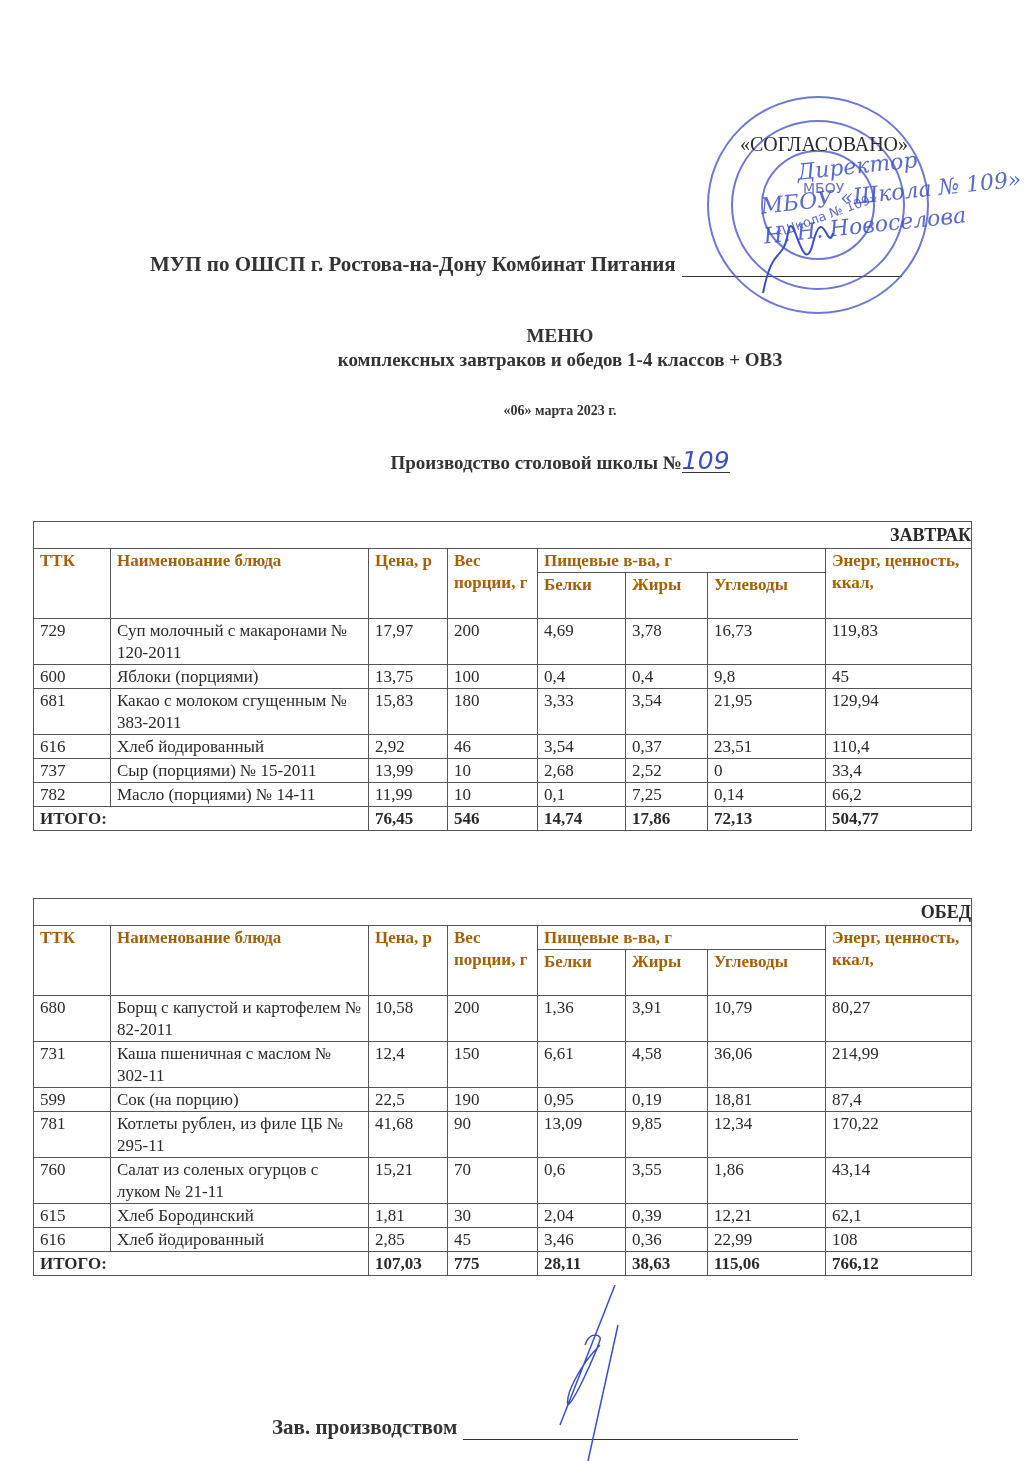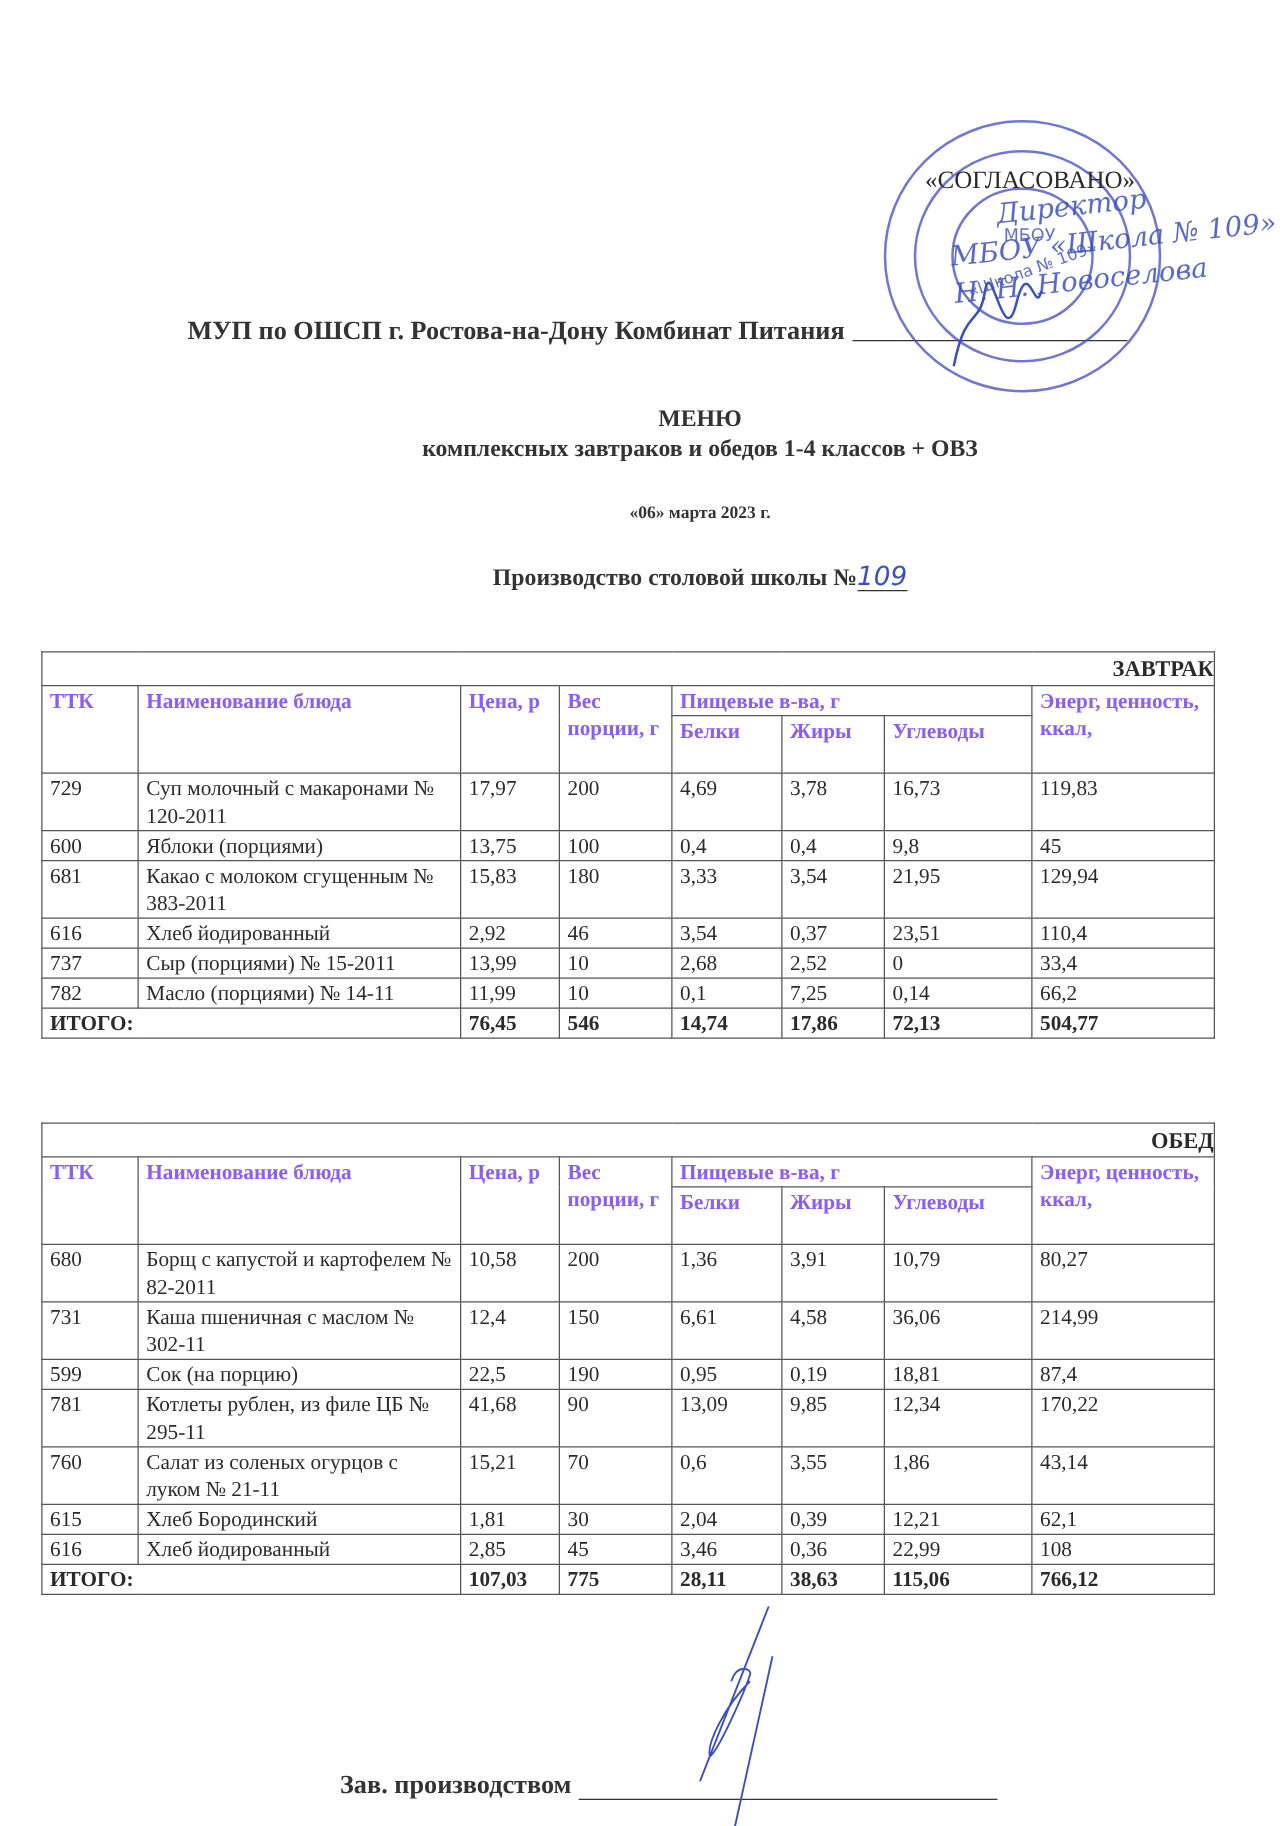--- a/index.html
+++ b/index.html
@@ -14,43 +14,43 @@
   .stamp {
     left: 703px; top: 93px; width: 230px; height: 225px; z-index: 2;
   }
   .handwrite {
     left: 760px; top: 148px; z-index: 4; color: #3b4fc4;
     font-family: "DejaVu Serif", serif; font-style: italic; font-size: 22px; line-height: 30px;
     transform: rotate(-6deg); opacity: .85;
   }
   .org {
     left: 150px; top: 252px; font-size: 21px; font-weight: bold; color: #333;
-    display: flex; 
+    display: flex; align-items: flex-end;
   }
   .org .line { width: 220px; border-bottom: 1.5px solid #333; margin-left: 6px; height: 20px; }
   .titleblock { left: 0; width: 1024px; text-align: center; font-weight: bold; color: #333; padding-left: 48px; }
   .t-menu { top: 325px; font-size: 19px; }
   .t-sub { top: 349px; font-size: 19px; }
   .t-date { top: 403px; font-size: 14px; }
   .t-prod { top: 450px; font-size: 19px; }
   .t-prod .num {
     display: inline-block; min-width: 40px; border-bottom: 1.5px solid #333;
-    color: #3b4fc4; font-weight: normal; font-style: italic; font-size: 21px;
+    color: #3b4fc4; font-weight: normal; font-style: italic; font-size: 25px;
     font-family: "DejaVu Sans", sans-serif; line-height: 22px; vertical-align: baseline;
   }
   table.menu {
     position: absolute; left: 33px; width: 938px; border-collapse: collapse;
     font-size: 17px; color: #2a2a2a; table-layout: fixed;
   }
   table.menu td, table.menu th {
     border: 1px solid #555; vertical-align: top; text-align: left;
     padding: 1px 4px 0 6px; line-height: 22px; font-weight: normal;
   }
   table.menu .section { text-align: right; font-weight: bold; font-size: 18px; padding: 2px 0; }
-  table.menu th { font-weight: bold; color: #8b5cf6; }
+  table.menu th { font-weight: bold; color: #a16207; }
   table.menu tr.total td { font-weight: bold; }
   .sign {
     left: 272px; top: 1415px; font-size: 21px; font-weight: bold; color: #333;
     display: flex; align-items: flex-end;
   }
   .sign .line { width: 335px; border-bottom: 1.5px solid #333; margin-left: 6px; height: 20px; }
   .sig-svg { left: 540px; top: 1285px; width: 120px; height: 176px; z-index: 5; }
 </style>
 </head>
 <body>

